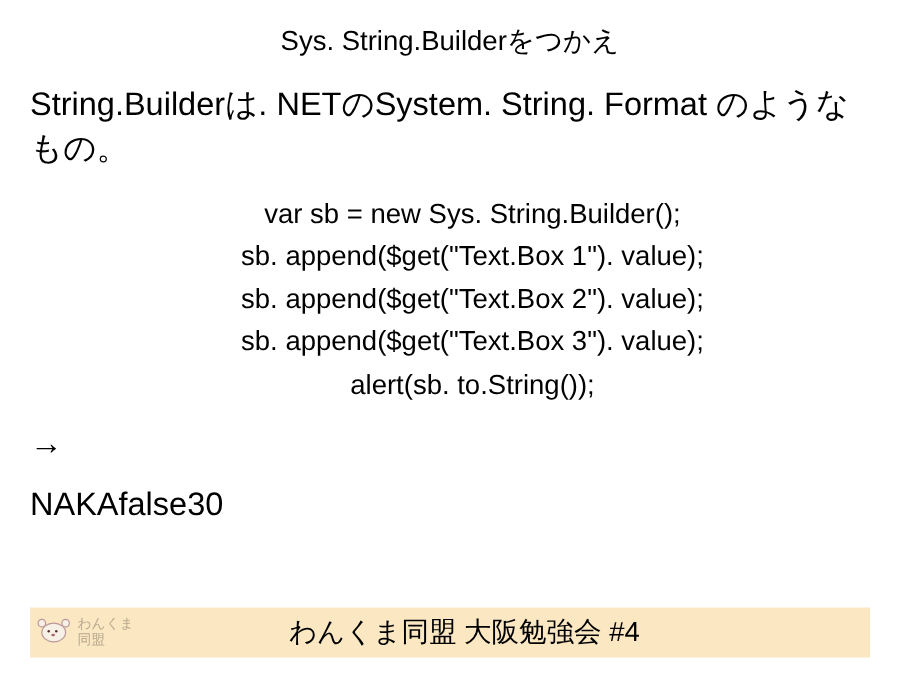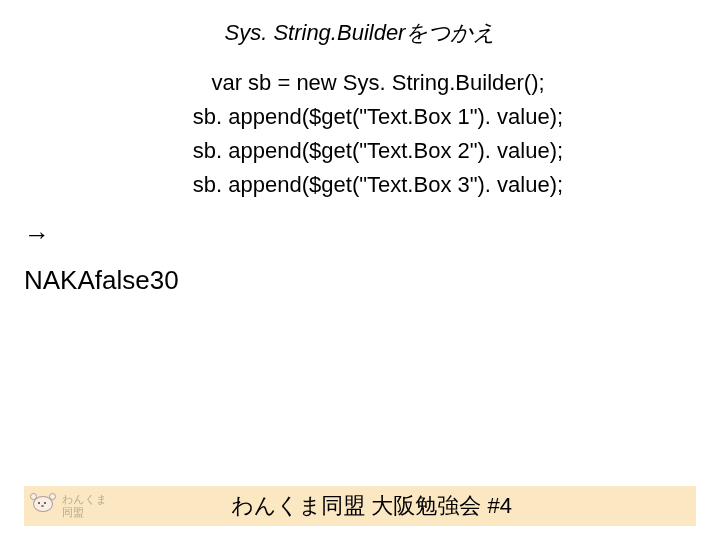--- a/index.html
+++ b/index.html
@@ -14,21 +14,20 @@
     height: 540px;
     padding: 18px 24px 0 24px;
     position: relative;
   }
   .title {
     text-align: center;
     font-size: 22px;
     color: #000;
     margin-bottom: 18px;
     font-weight: normal;
-    font-style: italic;
   }
   .desc {
     font-size: 26px;
     color: #000;
     line-height: 1.35;
     margin-bottom: 18px;
   }
   .code {
     font-size: 22px;
     color: #000;
@@ -55,21 +54,21 @@
     left: 24px;
     right: 24px;
     bottom: 14px;
     height: 40px;
     background: #fbe7c2;
     display: flex;
     align-items: center;
   }
   .logo {
     display: flex;
-    align-items: flex-start;
+    align-items: center;
     gap: 6px;
     padding-left: 6px;
   }
   .bear {
     width: 26px;
     height: 22px;
     position: relative;
   }
   .bear .face {
     width: 20px; height: 16px;
@@ -118,26 +117,28 @@
     padding-right: 60px;
   }
 </style>
 </head>
 <body>
 
 <div class="slide">
 
   <div class="title">Sys. String.Builderをつかえ</div>
 
+  <div class="desc">String.Builderは. NETのSystem. String. Format のようなもの。</div>
 
   <div class="code">
     <div>var sb = new Sys. String.Builder();</div>
     <div>sb. append($get("Text.Box 1"). value);</div>
     <div>sb. append($get("Text.Box 2"). value);</div>
     <div>sb. append($get("Text.Box 3"). value);</div>
+    <div>alert(sb. to.String());</div>
   </div>
 
   <div class="arrow">→</div>
 
   <div class="result">NAKAfalse30</div>
 
   <div class="footer">
     <div class="logo">
       <div class="bear">
         <div class="ear l"></div>

